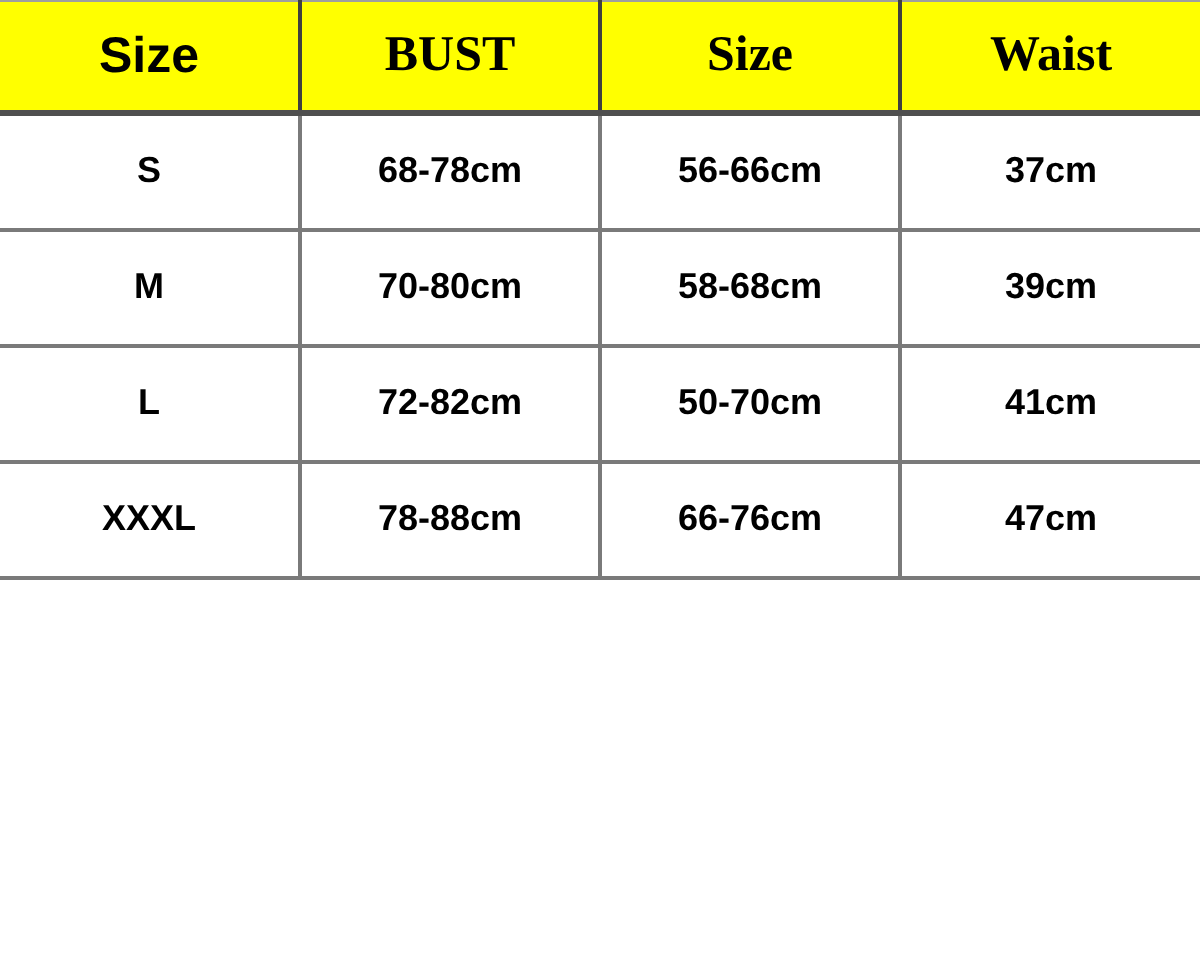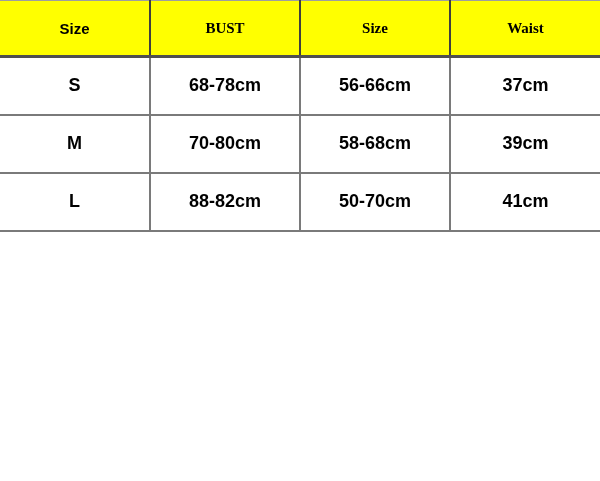--- a/index.html
+++ b/index.html
@@ -23,21 +23,21 @@
   }
   table.size-table{
     width:600px;
     border-collapse:collapse;
     table-layout:fixed;
     border-top:1px solid var(--top-line);
   }
   table.size-table th{
     background:var(--header-bg);
     height:56px;
-    font-size:15px;
+    font-size:25px;
     font-weight:bold;
     vertical-align:middle;
     border-bottom:3px solid var(--header-bottom);
     padding:0;
   }
   table.size-table th + th{
     border-left:2px solid var(--header-divider);
     font-family:Liberation Serif, serif;
   }
   table.size-table td{
@@ -75,19 +75,25 @@
         <td>37cm</td>
       </tr>
       <tr>
         <td>M</td>
         <td>70-80cm</td>
         <td>58-68cm</td>
         <td>39cm</td>
       </tr>
       <tr>
         <td>L</td>
-        <td>88-82cm</td>
+        <td>72-82cm</td>
         <td>50-70cm</td>
         <td>41cm</td>
+      </tr>
+      <tr>
+        <td>XXXL</td>
+        <td>78-88cm</td>
+        <td>66-76cm</td>
+        <td>47cm</td>
       </tr>
     </tbody>
   </table>
 </div>
 
 </body></html>

